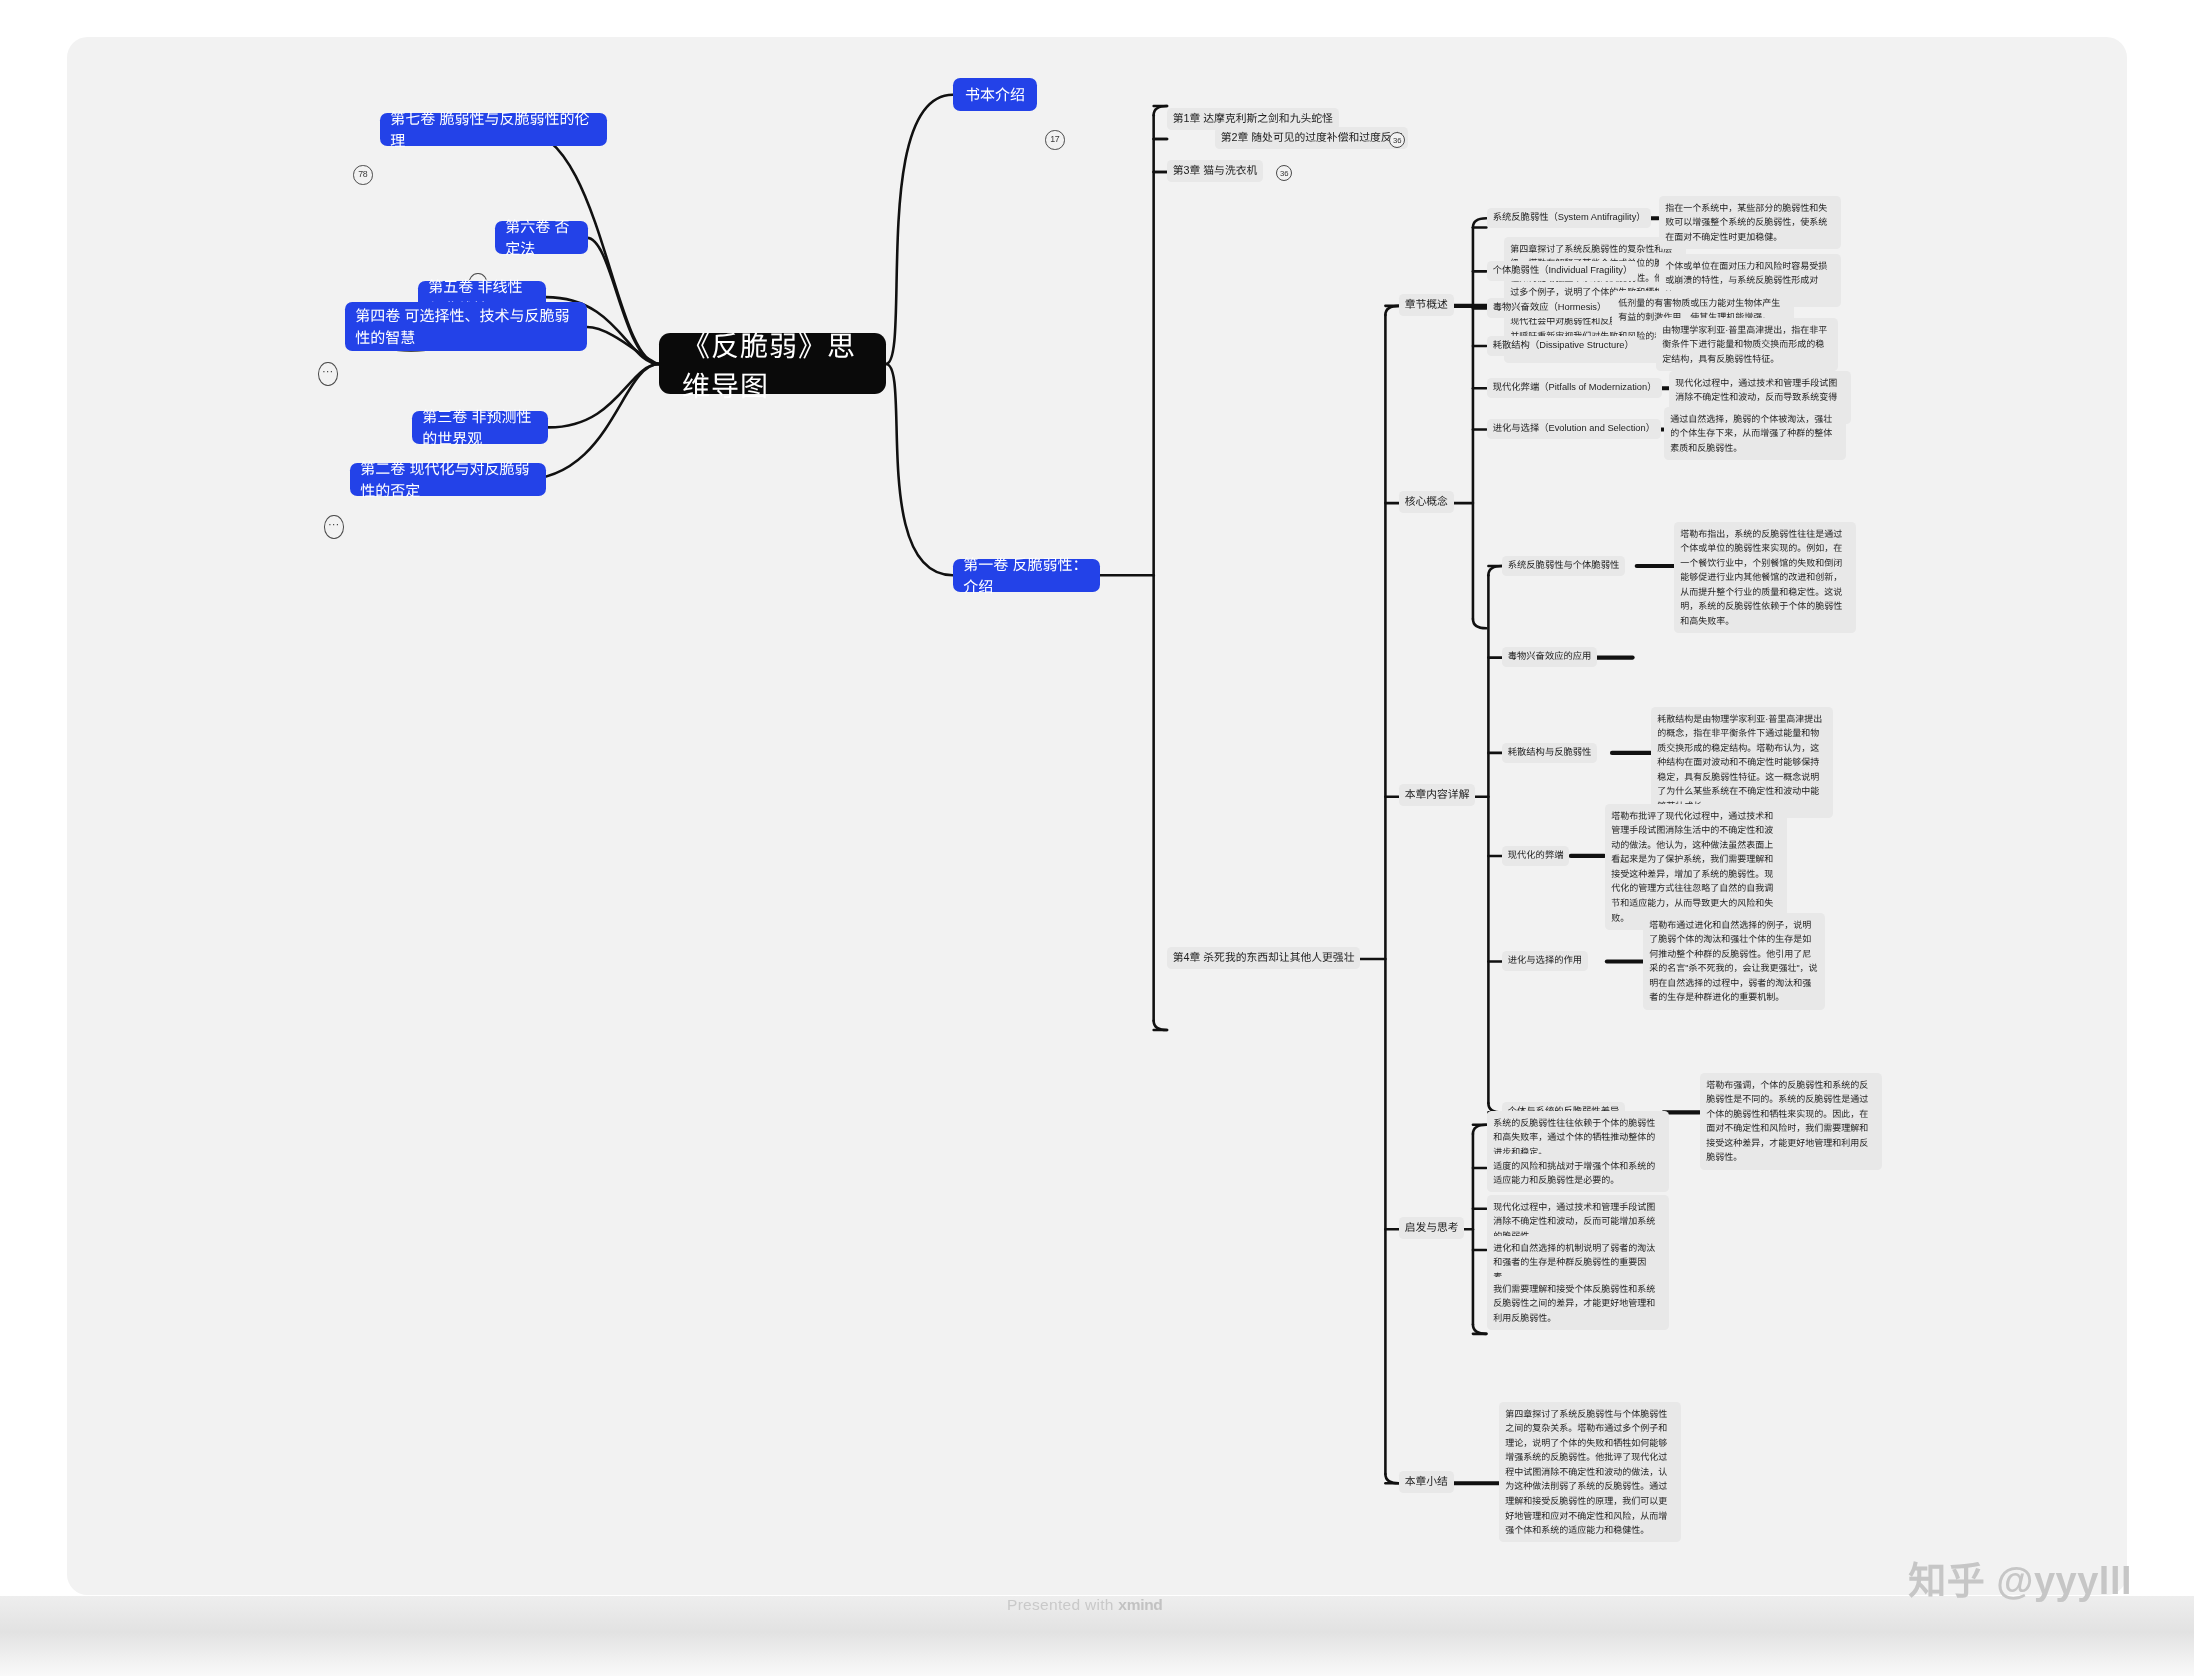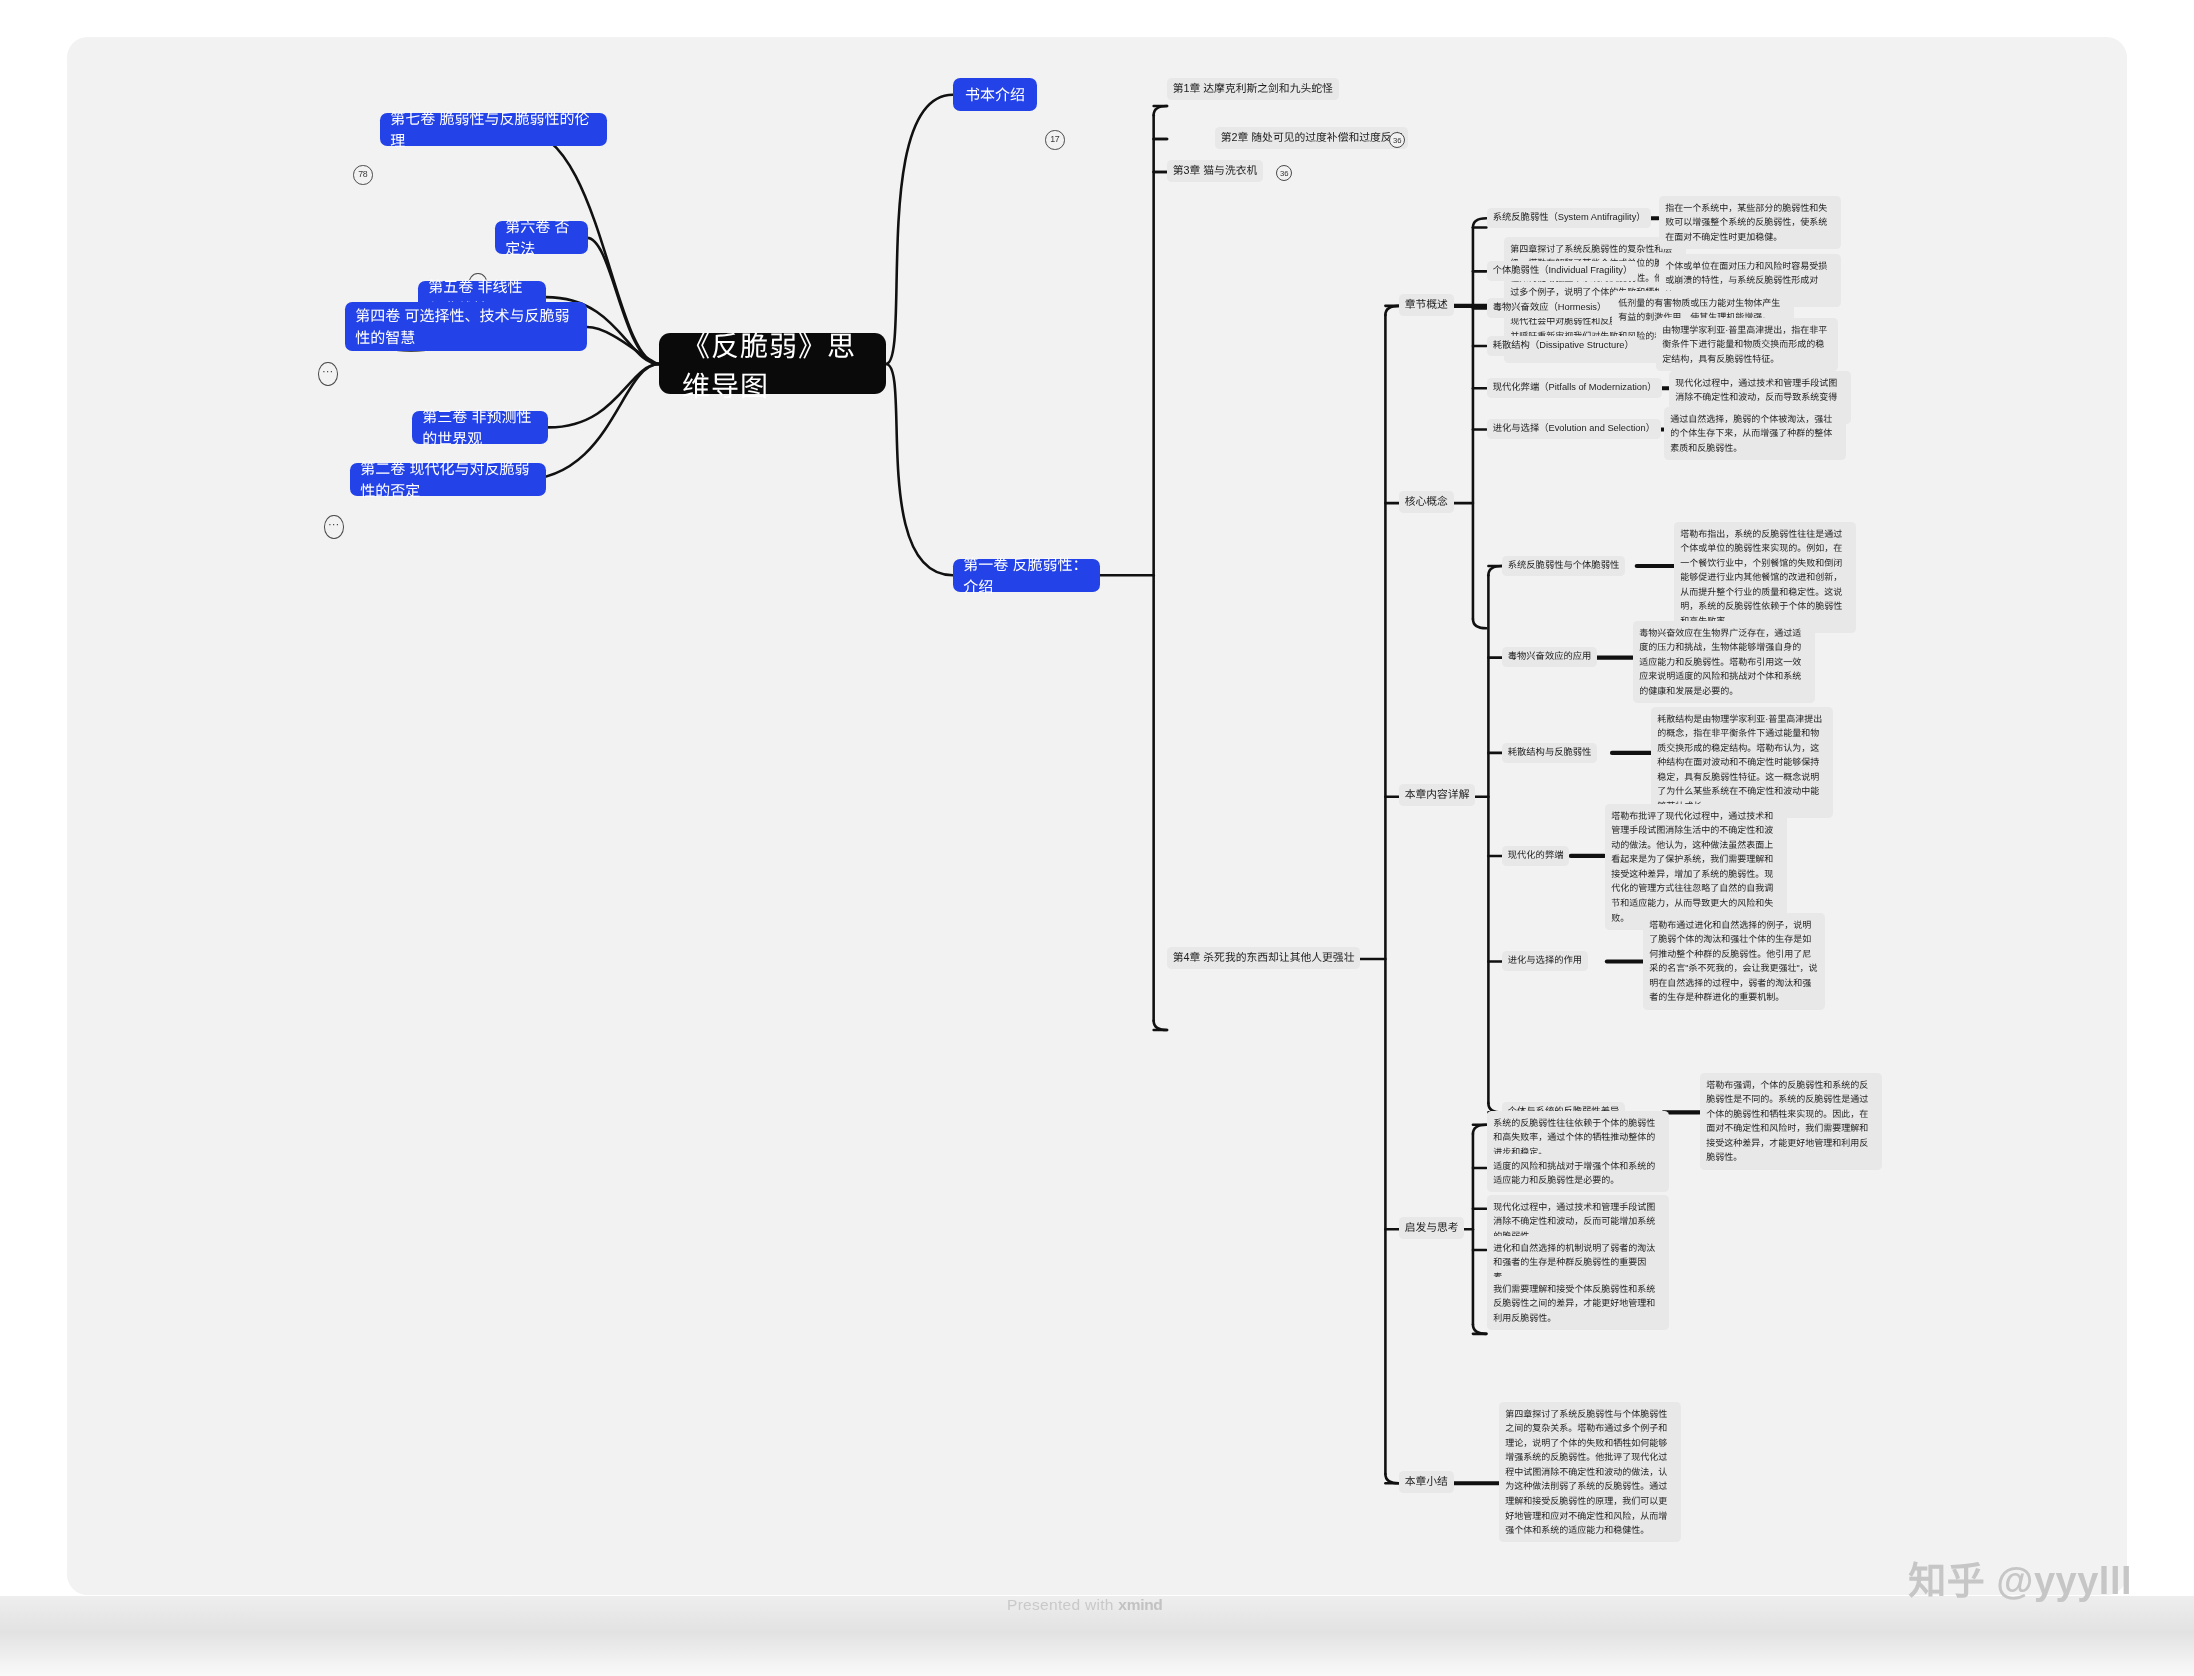--- a/index.html
+++ b/index.html
@@ -255,21 +255,21 @@
 
   <div class="node blue" style="left:886px;top:41px;width:84px;height:33px;justify-content:center;">
     <span>书本介绍</span>
   </div>
   <div class="badge" style="left:978px;top:49px;">17</div>
 
   <div class="node blue" style="left:886px;top:522px;width:147px;height:33px;justify-content:center;">
     <span>第一卷 反脆弱性：介绍</span>
   </div>
 
-  <div class="node chip small" style="left:1100px;top:41px;align-items:flex-end;">
+  <div class="node chip small" style="left:1100px;top:71px;align-items:flex-end;">
     <span>第1章 达摩克利斯之剑和九头蛇怪</span>
   </div>
   <div class="cbadge" style="left:1299px;top:62px;margin-top:32px;">33</div>
 
   <div class="node chip small" style="left:1148px;top:90px;">
     <span>第2章 随处可见的过度补偿和过度反应</span>
   </div>
   <div class="cbadge" style="left:1322px;top:95px;">36</div>
 
   <div class="node chip small" style="left:1100px;top:123px;">
@@ -325,21 +325,20 @@
   </div>
 
   <div class="node chip tiny" style="left:1435px;top:519px;">
     <span>系统反脆弱性与个体脆弱性</span>
   </div>
   <div class="chip para" style="position:absolute;left:1607px;top:485px;width:170px;">塔勒布指出，系统的反脆弱性往往是通过个体或单位的脆弱性来实现的。例如，在一个餐饮行业中，个别餐馆的失败和倒闭能够促进行业内其他餐馆的改进和创新，从而提升整个行业的质量和稳定性。这说明，系统的反脆弱性依赖于个体的脆弱性和高失败率。</div>
 
   <div class="node chip tiny" style="left:1435px;top:610px;">
     <span>毒物兴奋效应的应用</span>
   </div>
-  <div class="chip para" style="position:absolute;left:1566px;top:584px;width:170px;">毒物兴奋效应在生物界广泛存在，通过适度的压力和挑战，生物体能够增强自身的适应能力和反脆弱性。塔勒布引用这一效应来说明适度的风险和挑战对个体和系统的健康和发展是必要的。</div>
 
   <div class="node chip tiny" style="left:1435px;top:706px;">
     <span>耗散结构与反脆弱性</span>
   </div>
   <div class="chip para" style="position:absolute;left:1584px;top:670px;width:170px;">耗散结构是由物理学家利亚·普里高津提出的概念，指在非平衡条件下通过能量和物质交换形成的稳定结构。塔勒布认为，这种结构在面对波动和不确定性时能够保持稳定，具有反脆弱性特征。这一概念说明了为什么某些系统在不确定性和波动中能够茁壮成长。</div>
 
   <div class="node chip tiny" style="left:1435px;top:809px;font-family:Liberation Serif, serif;">
     <span>现代化的弊端</span>
   </div>
   <div class="chip para" style="position:absolute;left:1538px;top:767px;width:170px;">塔勒布批评了现代化过程中，通过技术和管理手段试图消除生活中的不确定性和波动的做法。他认为，这种做法虽然表面上看起来是为了保护系统，我们需要理解和接受这种差异，增加了系统的脆弱性。现代化的管理方式往往忽略了自然的自我调节和适应能力，从而导致更大的风险和失败。</div>

